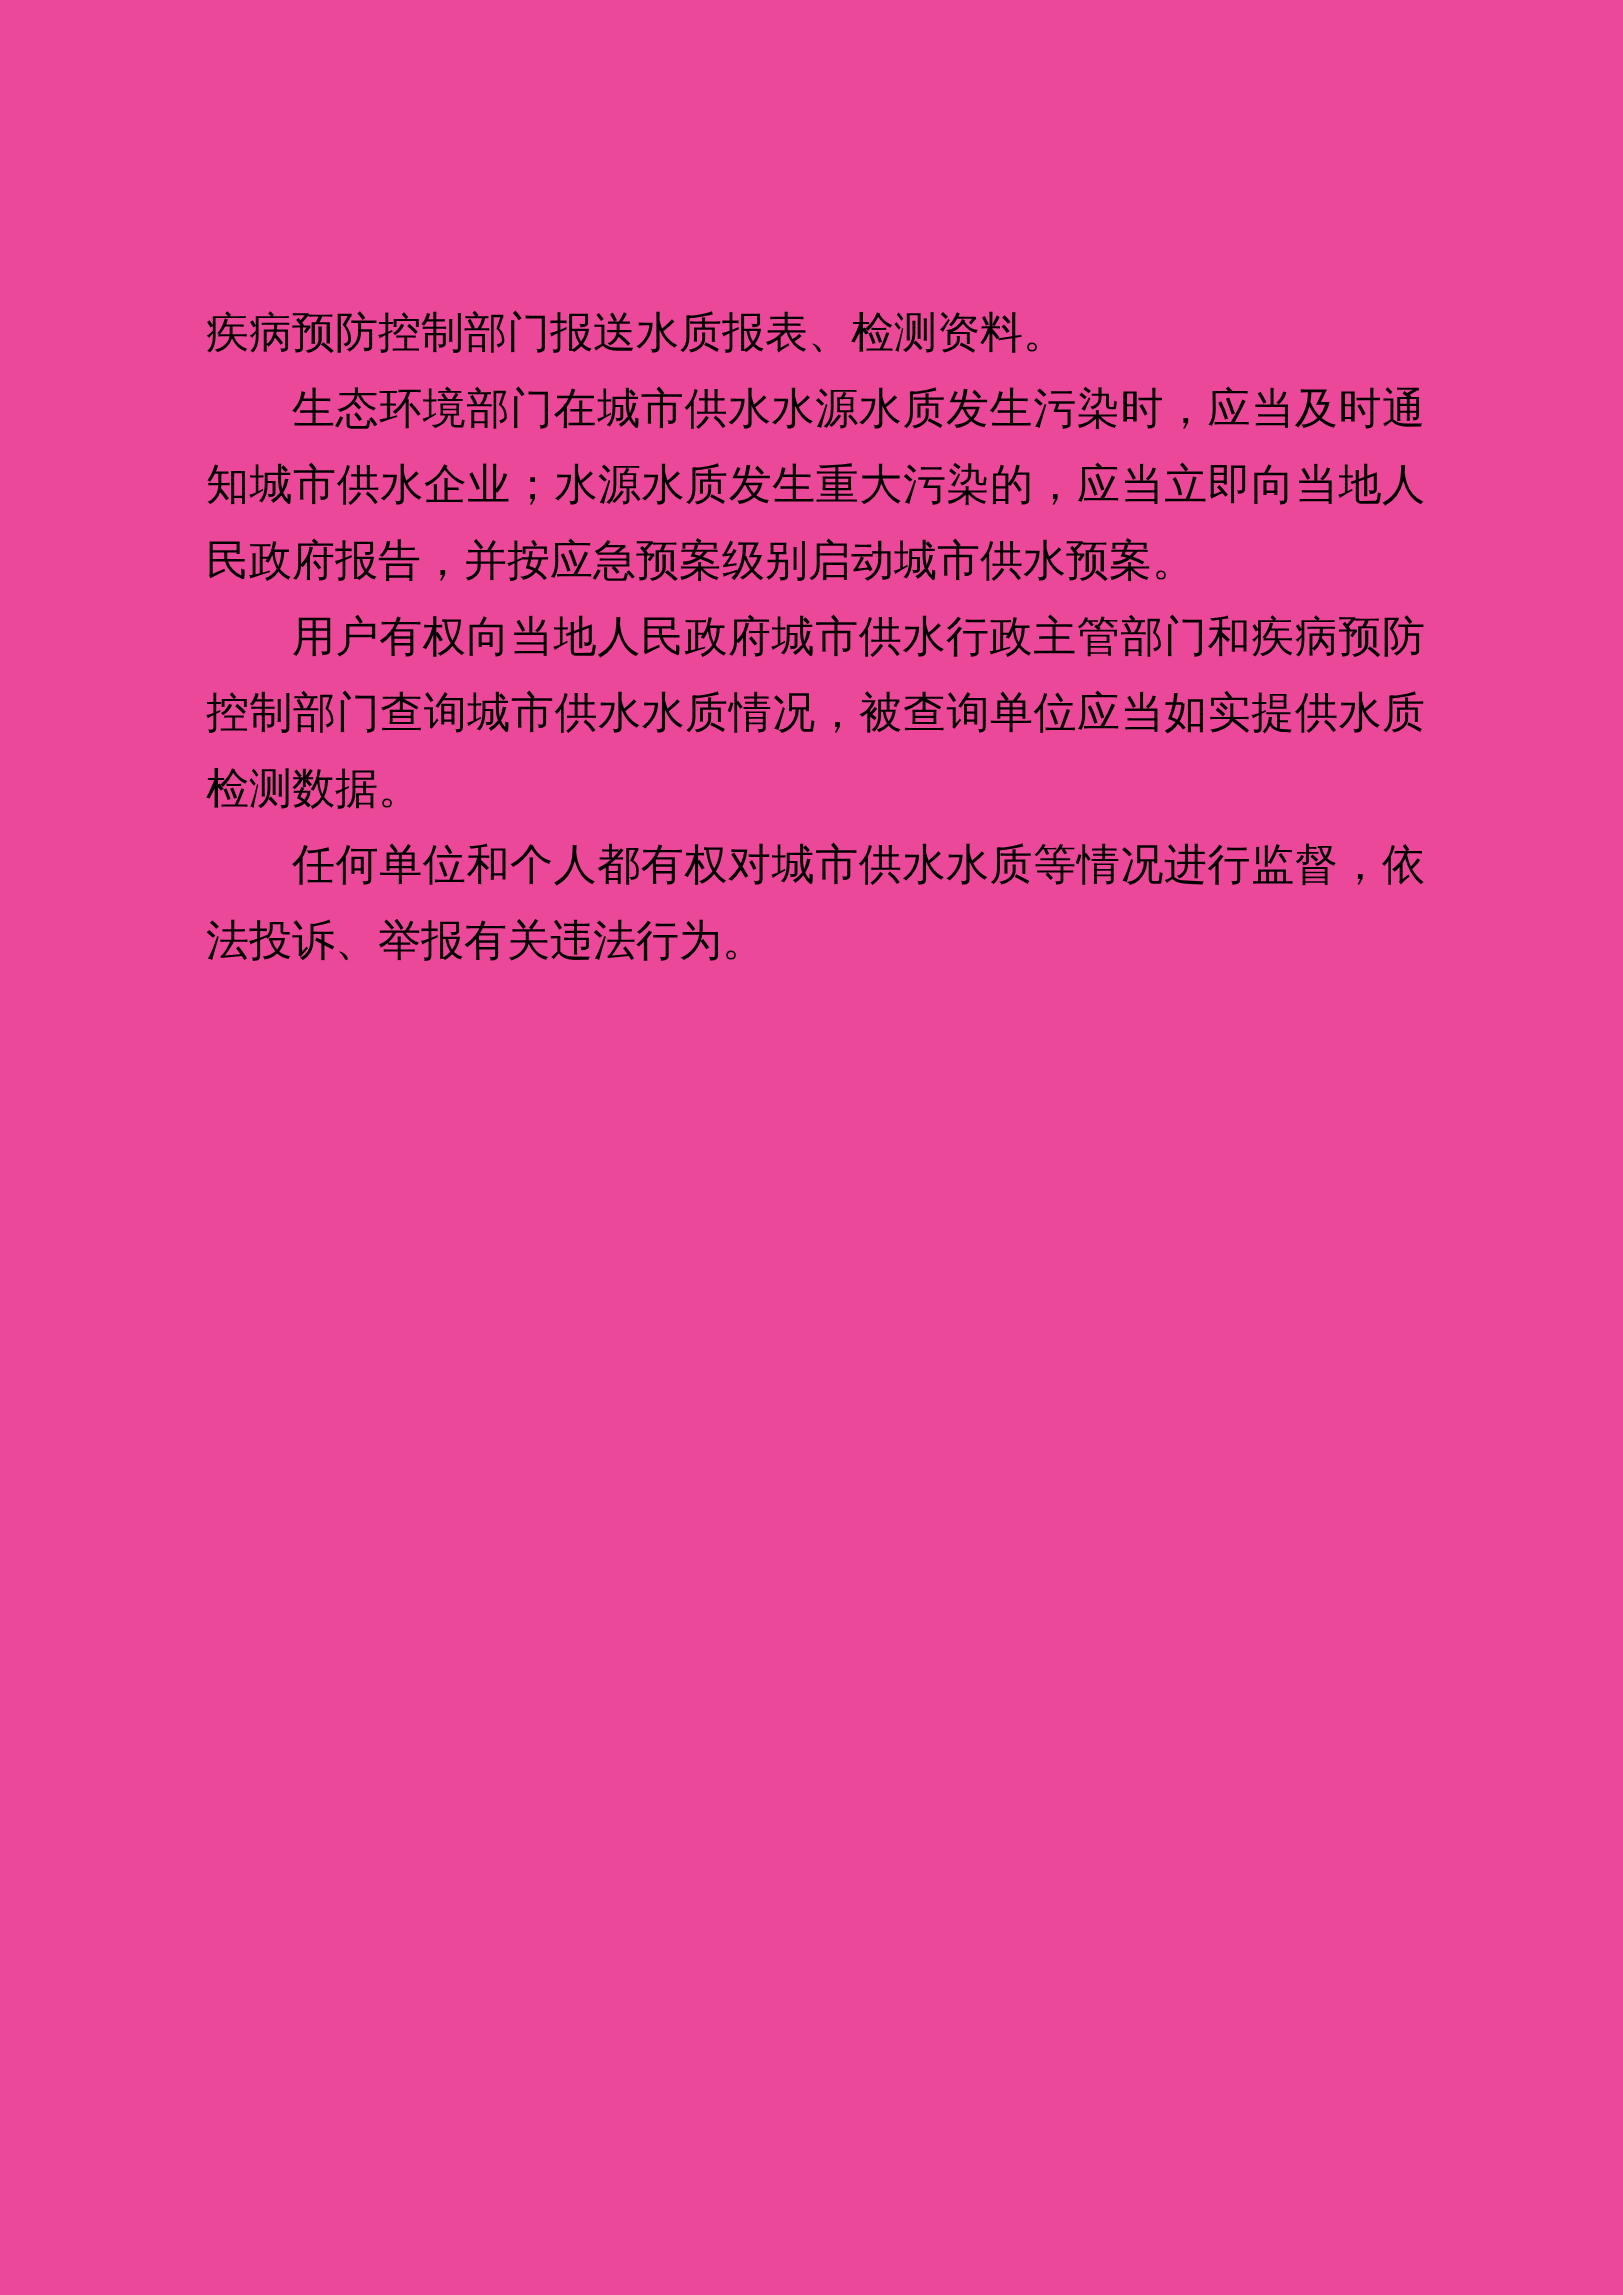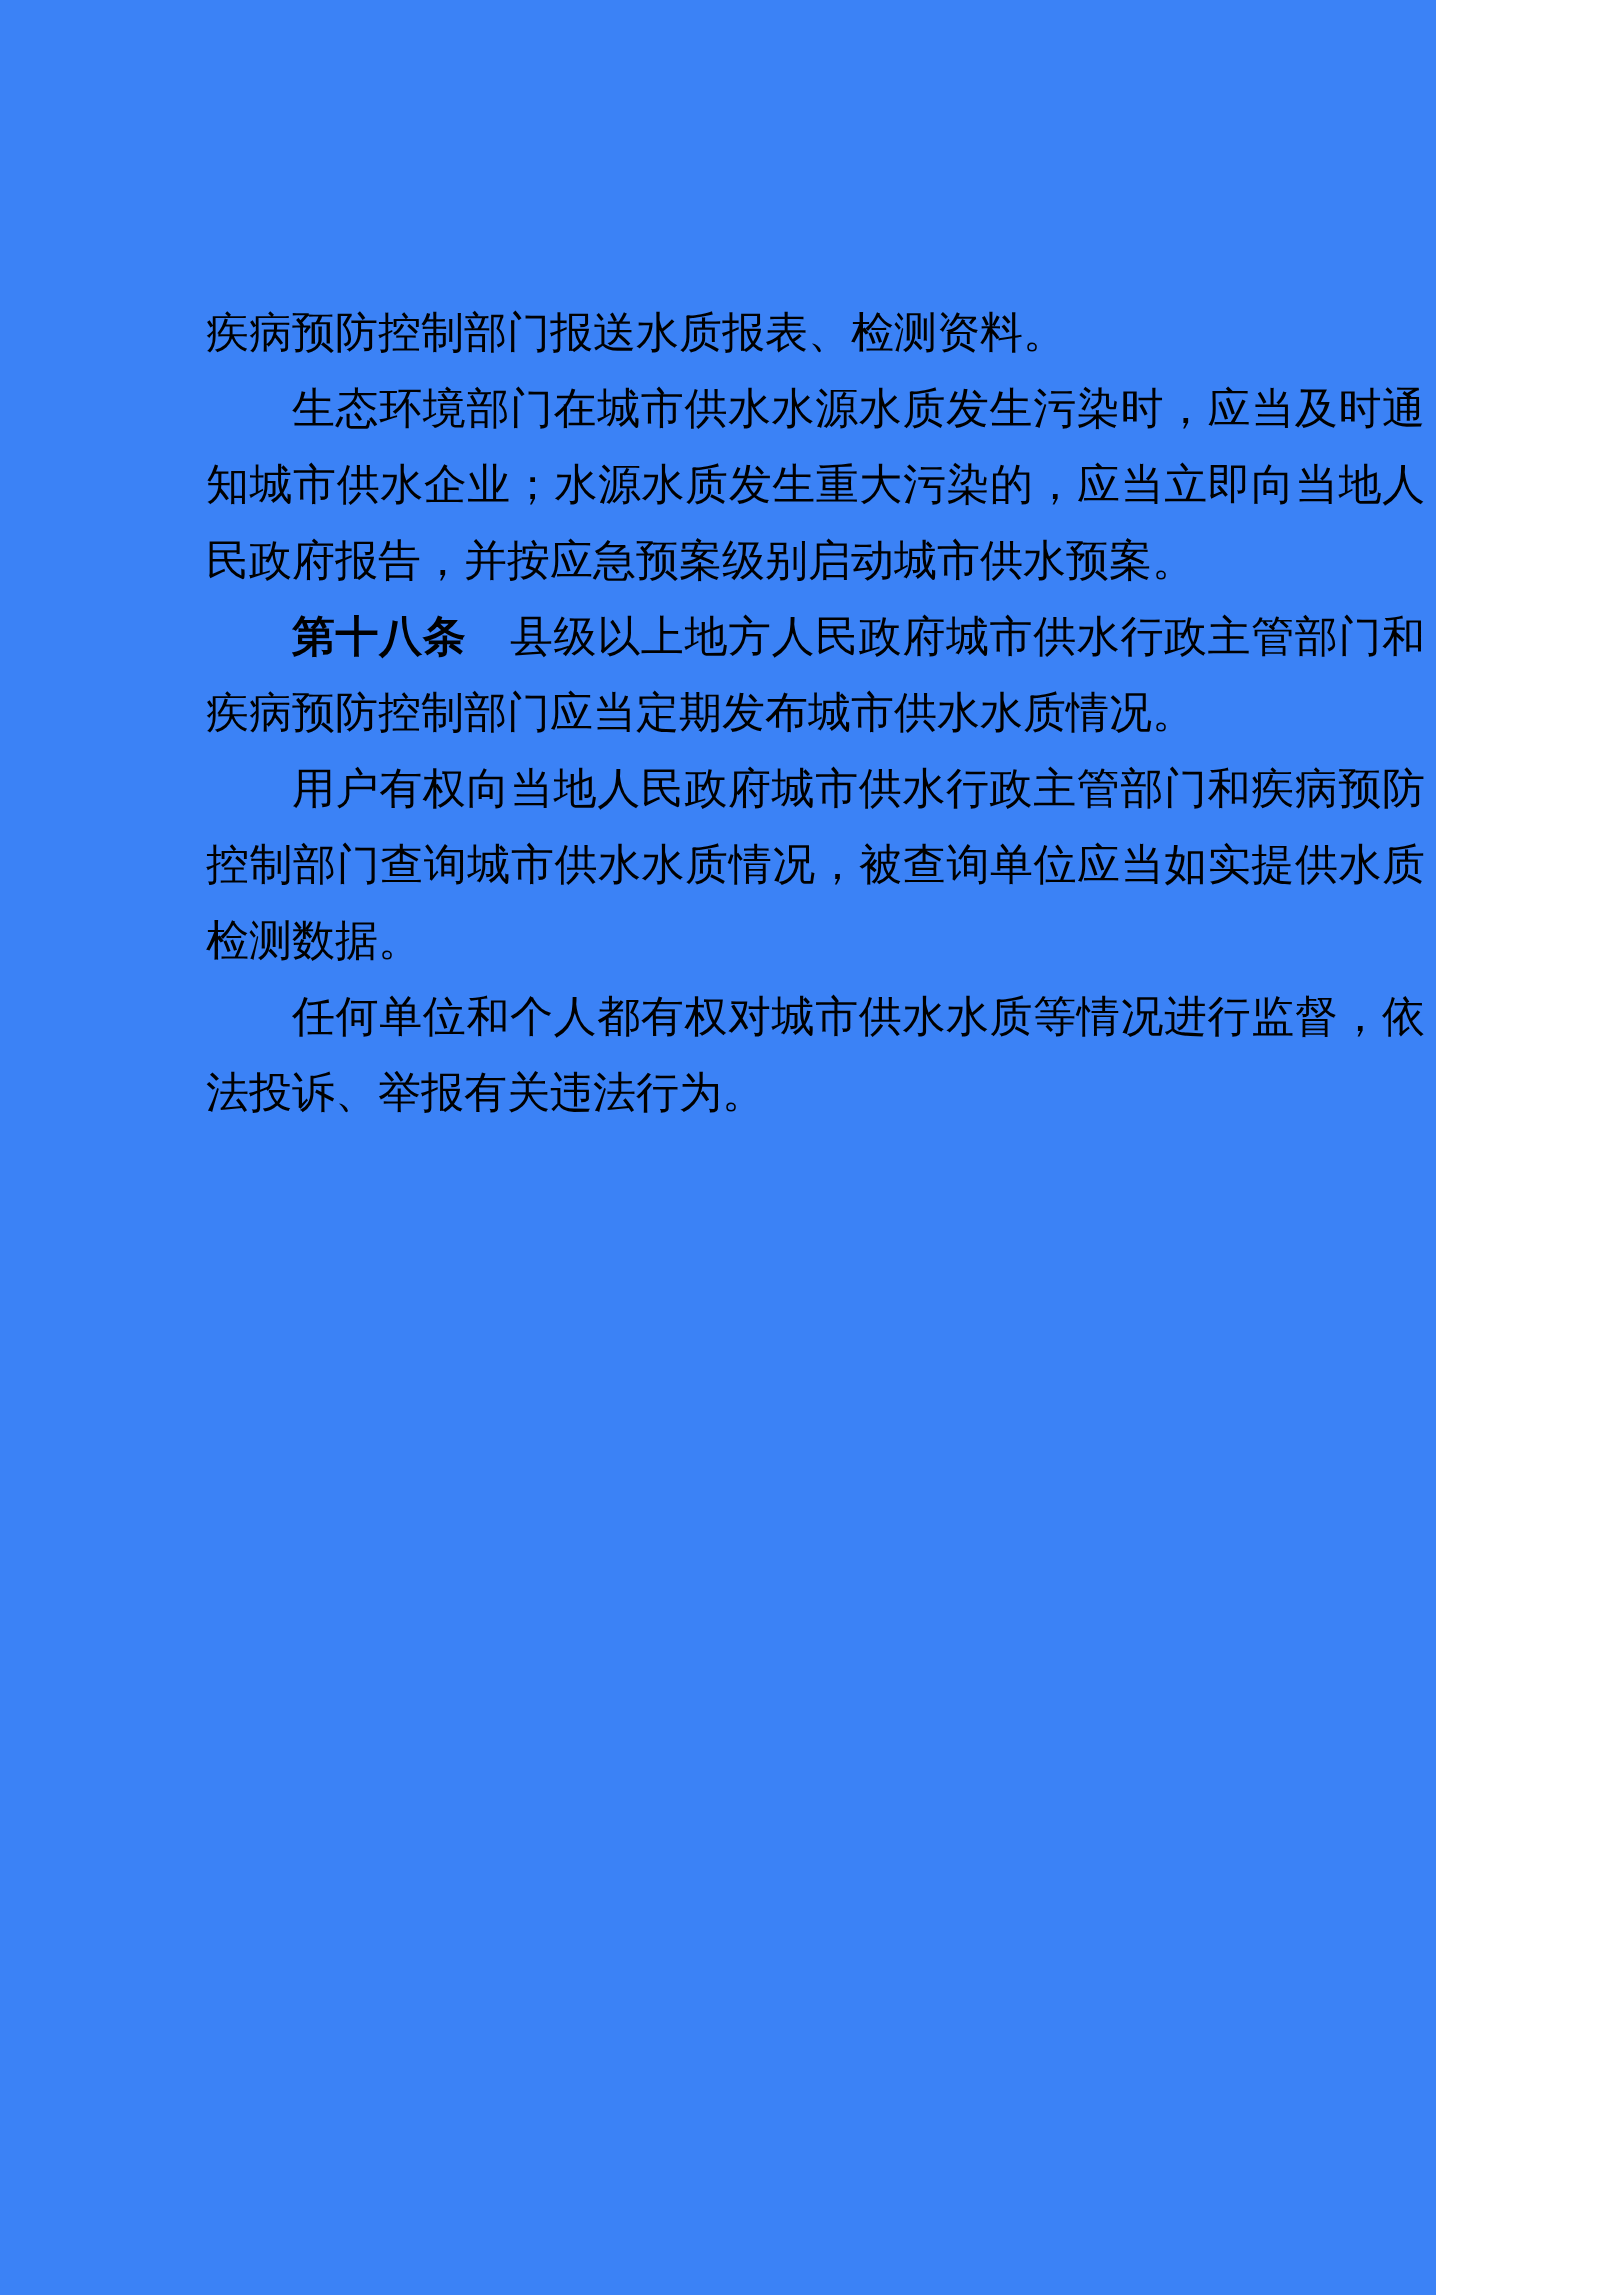--- a/index.html
+++ b/index.html
@@ -2,23 +2,23 @@
 <html style="font-size:13px"><head>
 <meta charset="utf-8">
 <style>
   html, body {
     margin: 0;
     padding: 0;
     background: #ffffff;
   }
   .page {
     position: relative;
-    width: 1436px;
+    width: 1623px;
     height: 2295px;
-    background: #3b82f6;
+    background: #ec4899;
     overflow: hidden;
     text-decoration: underline;
   }
   .textblock {
     position: absolute;
     left: 206px;
     top: 295px;
     width: 1219px;
     color: #000000;
     font-family: "Liberation Serif", serif;
@@ -45,21 +45,20 @@
   <div class="textblock">
 
     <p class="para"><span>疾病预防控制部门报送水质报表、检测资料。</span></p>
 
 
 
     <p class="para indent"><span>生态环境部门在城市供水水源水质发生污染时，应当及时通知城市供水企业；水源水质发生重大污染的，应当立即向当地人民政府报告，并按应急预案级别启动城市供水预案。</span></p>
 
 
 
-    <p class="para indent"><span class="article-no">第十八条</span><span>　县级以上地方人民政府城市供水行政主管部门和疾病预防控制部门应当定期发布城市供水水质情况。</span></p>
 
     <p class="para indent"><span>用户有权向当地人民政府城市供水行政主管部门和疾病预防控制部门查询城市供水水质情况，被查询单位应当如实提供水质检测数据。</span></p>
 
     <p class="para indent"><span>任何单位和个人都有权对城市供水水质等情况进行监督，依法投诉、举报有关违法行为。</span></p>
 
   </div>
 </div>
 
 
 </body></html>

